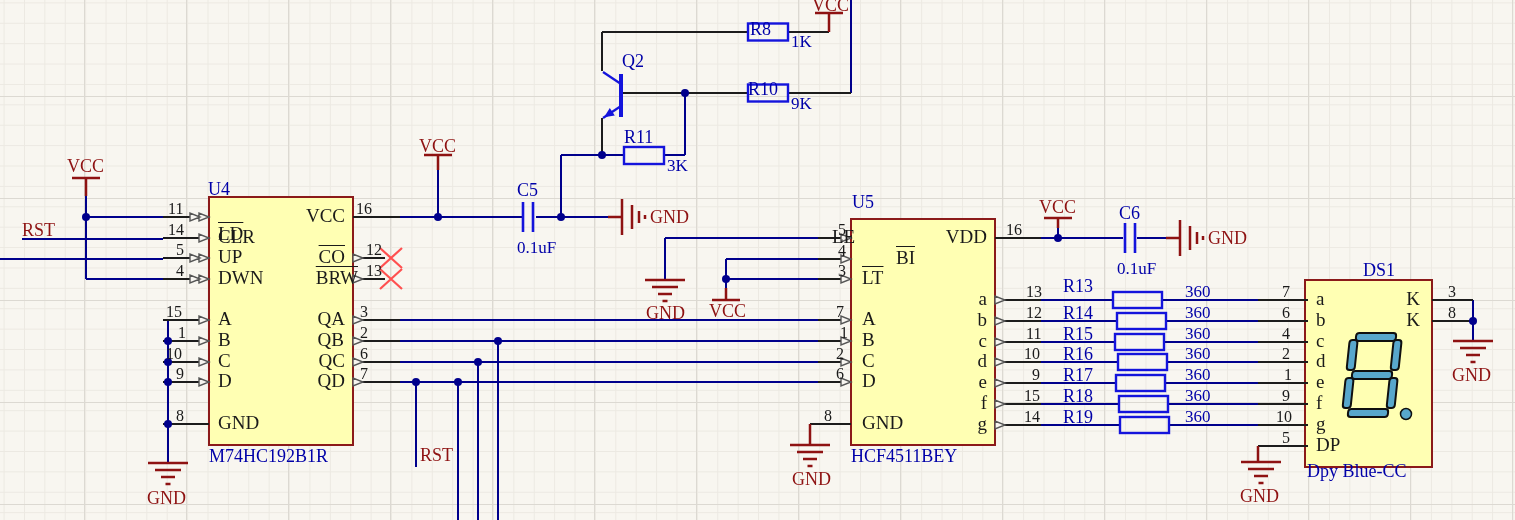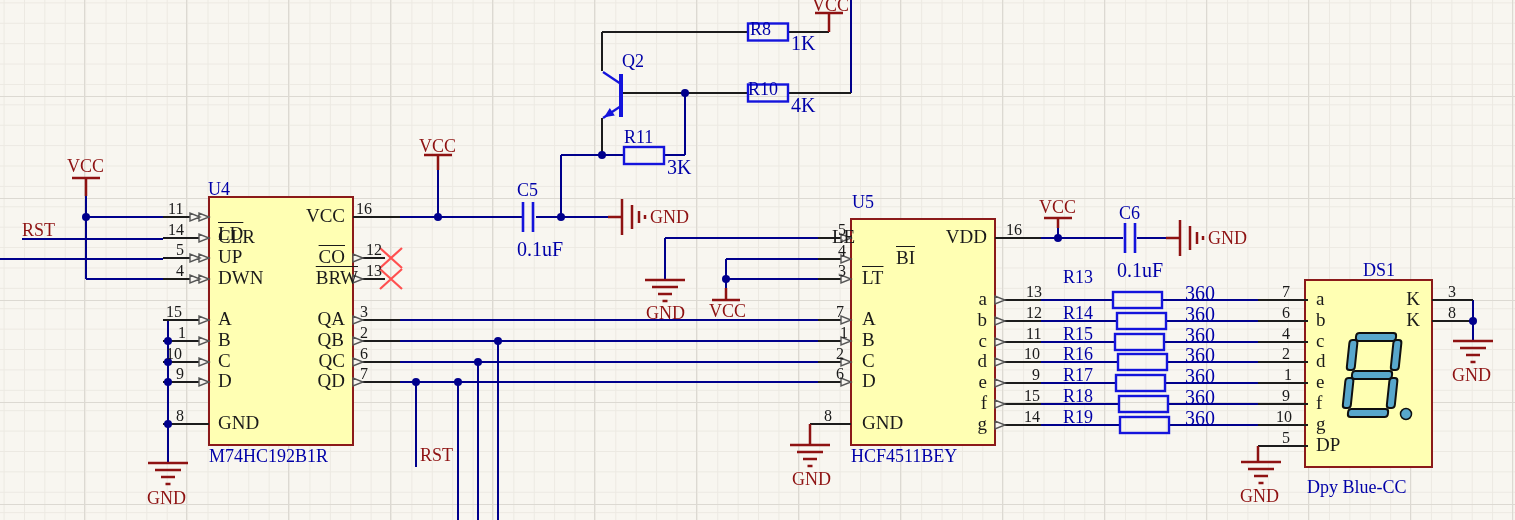--- a/index.html
+++ b/index.html
@@ -13,21 +13,21 @@
       linear-gradient(90deg,#ECE9E2 1px, transparent 1px);
     background-size:102px 102px,102px 102px,20.4px 20.4px,20.4px 20.4px;
     background-position:84px 96px,84px 96px,3.6px 2.4px,3.6px 2.4px;
     font-family:"Liberation Serif",serif;
   }
   svg.layer{position:absolute;left:0;top:0;}
   .t{position:absolute;white-space:nowrap;line-height:1;}
   .num{font-size:16px;color:#1a1a1a;}
   .nm{font-size:19px;color:#1a1a1a;}
   .des{font-size:18px;color:#0000A8;}
-  .val{font-size:20px;color:#0000A8;}
+  .val{font-size:17px;color:#0000A8;}
   .pwr{font-size:18px;color:#8E1212;}
   .ov{text-decoration:overline;}
   .ra{text-align:right;}
   .w60{width:60px;} .w52{width:52px;} .w24{width:24px;}
 </style>
 </head>
 <body>
 
 <div id="canvas">
 
@@ -209,21 +209,21 @@
 <span class="t num" style="left:1006px;top:222px">16</span>
 <span class="t num" style="left:1026px;top:284px">13</span>
 <span class="t num" style="left:1026px;top:305px">12</span>
 <span class="t num" style="left:1026px;top:326px">11</span>
 <span class="t num" style="left:1024px;top:346px">10</span>
 <span class="t num" style="left:1032px;top:367px">9</span>
 <span class="t num" style="left:1024px;top:388px">15</span>
 <span class="t num" style="left:1024px;top:409px">14</span>
 
 <span class="t des" style="left:1363px;top:261px">DS1</span>
-<span class="t des" style="left:1307px;top:478px">Dpy Blue-CC</span>
+<span class="t des" style="left:1307px;top:462px">Dpy Blue-CC</span>
 <span class="t num" style="left:1282px;top:284px">7</span>
 <span class="t num" style="left:1282px;top:305px">6</span>
 <span class="t num" style="left:1282px;top:326px">4</span>
 <span class="t num" style="left:1282px;top:346px">2</span>
 <span class="t num" style="left:1284px;top:367px">1</span>
 <span class="t num" style="left:1282px;top:388px">9</span>
 <span class="t num" style="left:1276px;top:409px">10</span>
 <span class="t num" style="left:1282px;top:430px">5</span>
 <span class="t nm" style="left:1316px;top:289px">a</span>
 <span class="t nm" style="left:1316px;top:310px">b</span>
@@ -235,24 +235,24 @@
 <span class="t nm" style="left:1316px;top:435px">DP</span>
 <span class="t nm ra w24" style="left:1396px;top:289px">K</span>
 <span class="t nm ra w24" style="left:1396px;top:310px">K</span>
 <span class="t num" style="left:1448px;top:284px">3</span>
 <span class="t num" style="left:1448px;top:305px">8</span>
 
 <span class="t des" style="left:622px;top:52px">Q2</span>
 <span class="t des" style="left:750px;top:20px">R8</span>
 <span class="t val" style="left:791px;top:33px">1K</span>
 <span class="t des" style="left:748px;top:80px">R10</span>
-<span class="t val" style="left:791px;top:95px">4K</span>
+<span class="t val" style="left:791px;top:95px">9K</span>
 <span class="t des" style="left:624px;top:128px">R11</span>
 <span class="t val" style="left:667px;top:157px">3K</span>
-<span class="t des" style="left:1063px;top:268px">R13</span>
+<span class="t des" style="left:1063px;top:277px">R13</span>
 <span class="t val" style="left:1185px;top:283px">360</span>
 <span class="t des" style="left:1063px;top:304px">R14</span>
 <span class="t val" style="left:1185px;top:304px">360</span>
 <span class="t des" style="left:1063px;top:325px">R15</span>
 <span class="t val" style="left:1185px;top:325px">360</span>
 <span class="t des" style="left:1063px;top:345px">R16</span>
 <span class="t val" style="left:1185px;top:345px">360</span>
 <span class="t des" style="left:1063px;top:366px">R17</span>
 <span class="t val" style="left:1185px;top:366px">360</span>
 <span class="t des" style="left:1063px;top:387px">R18</span>

